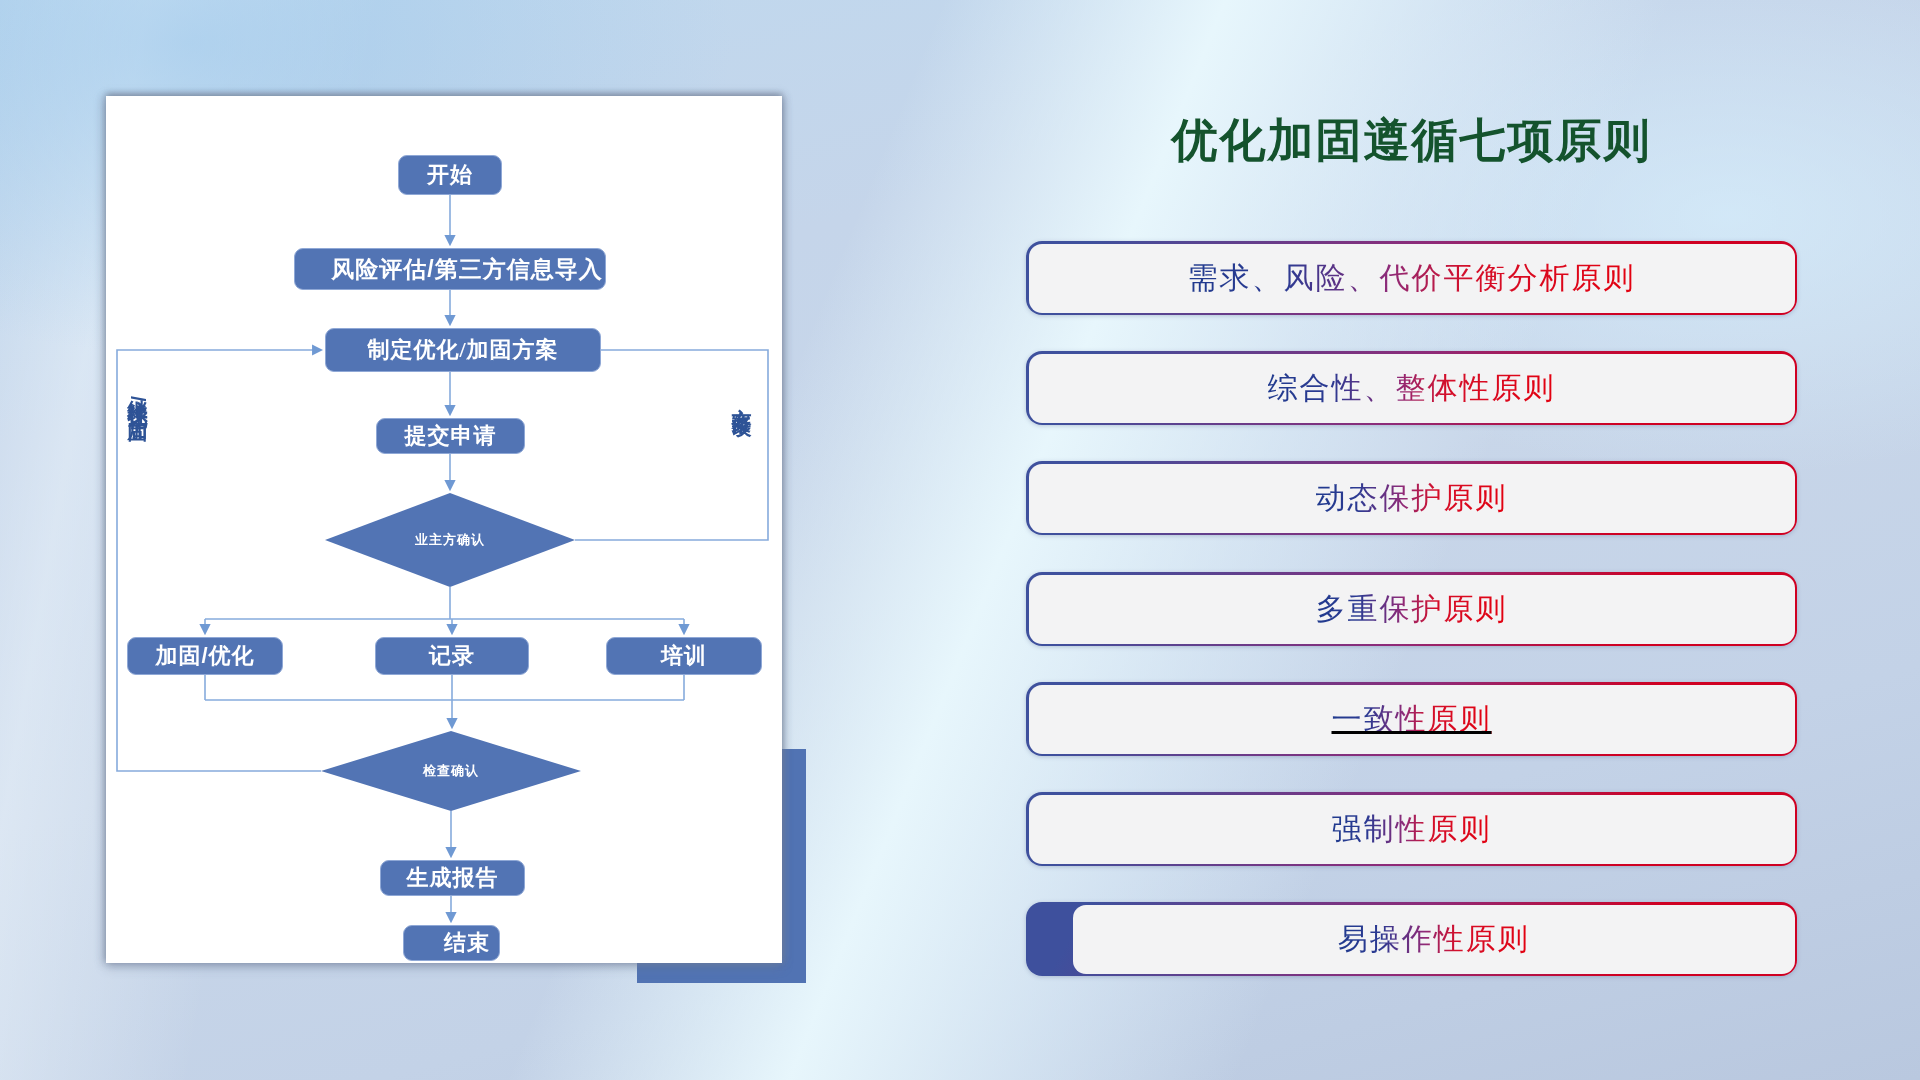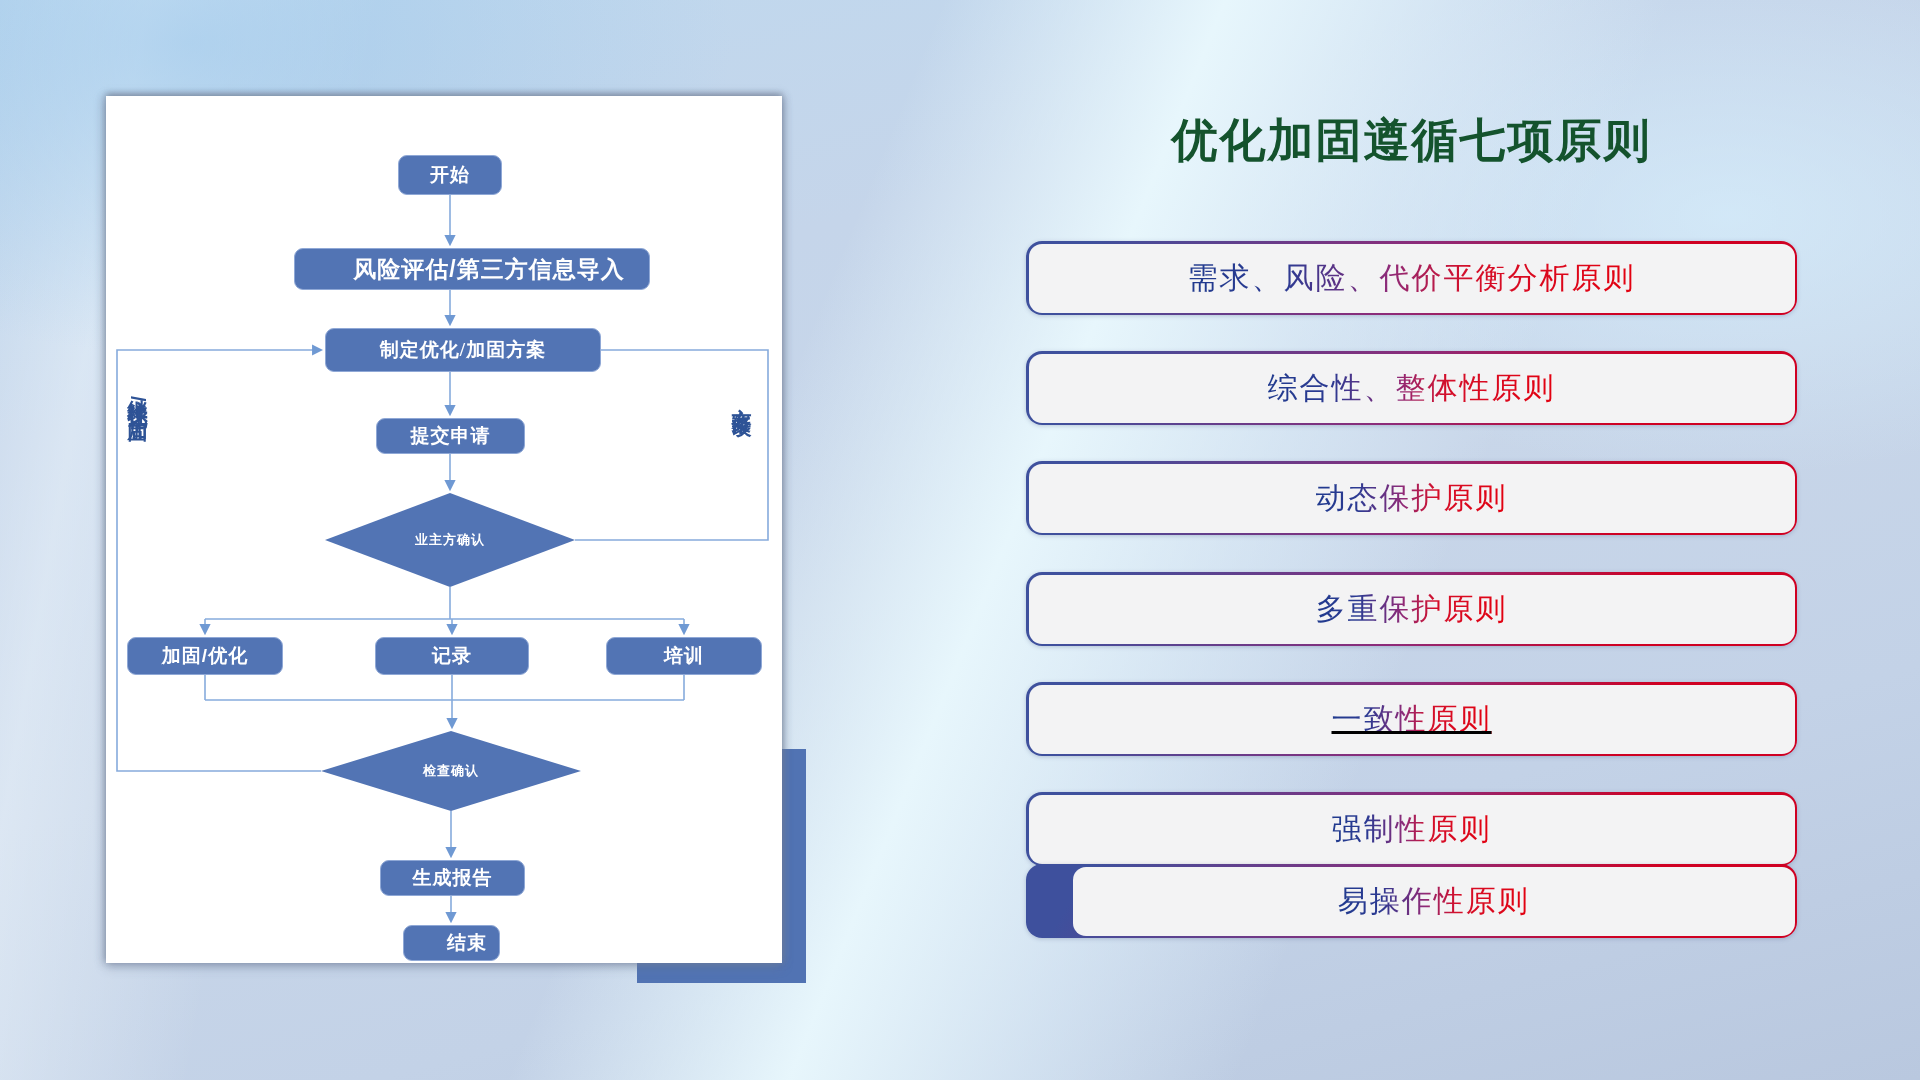--- a/index.html
+++ b/index.html
@@ -15,21 +15,21 @@
   }
   
   .accent-rect{position:absolute;left:637px;top:749px;width:169px;height:234px;background:#5173b3;z-index:1;}
   .card{
     position:absolute;left:106px;top:96px;width:676px;height:867px;background:#ffffff;z-index:2;
     box-shadow:0 -3px 6px rgba(105,115,135,0.5), 0 4px 10px rgba(110,125,150,0.45),
                -4px 0 8px rgba(120,135,160,0.28), 3px 0 7px rgba(120,135,160,0.35);
   }
   .fnode{
     position:absolute;display:flex;align-items:center;justify-content:center;box-sizing:border-box;
-    background:#5274b4;color:#ffffff;font-weight:bold;font-size:19px;letter-spacing:1px;
+    background:#5274b4;color:#ffffff;font-weight:bold;font-size:22px;letter-spacing:1px;
     border-radius:9px;border:1px solid #8fa8d6;
   }
   .fdiamond{
     position:absolute;display:flex;align-items:center;justify-content:center;
     background:#5274b4;color:#ffffff;font-weight:bold;font-size:13px;letter-spacing:1px;
     clip-path:polygon(50% 0,100% 50%,50% 100%,0 50%);
   }
   .vlabel{
     position:absolute;writing-mode:vertical-rl;text-orientation:mixed;
     color:#2e5396;font-weight:bold;font-size:20px;letter-spacing:3px;line-height:1;
@@ -85,21 +85,21 @@
       <path d="M346 579 V631" marker-end="url(#ah)"></path>
       <path d="M345 715 V760" marker-end="url(#ah)"></path>
       <path d="M345 800 V825" marker-end="url(#ah)"></path>
       <path d="M215 675 H11 V254 H215" marker-end="url(#ah)"></path>
       <path d="M469 444 H662 V254 H474" marker-end="url(#ah)"></path>
     </g>
   </svg>
 
   <div class="fnode" style="left:292px;top:59px;width:104px;height:40px;">开始</div>
 
-  <div class="fnode" style="left:188px;top:152px;width:356px;height:42px;font-size:23px;padding-left:34px;">风险评估/第三方信息导入</div>
+  <div class="fnode" style="left:188px;top:152px;width:312px;height:42px;font-size:23px;padding-left:34px;">风险评估/第三方信息导入</div>
 
   <div class="fnode" style="left:219px;top:232px;width:276px;height:44px;font-family:Liberation Serif, serif;">制定优化/加固方案</div>
 
   <div class="fnode" style="left:270px;top:322px;width:149px;height:36px;">提交申请</div>
 
   <div class="fdiamond" style="left:219px;top:397px;width:250px;height:94px;">业主方确认</div>
 
   <div class="fnode" style="left:21px;top:541px;width:156px;height:38px;">加固/优化</div>
 
   <div class="fnode" style="left:269px;top:541px;width:154px;height:38px;">记录</div>
@@ -149,17 +149,17 @@
     <span class="ptext">一致性原则</span>
   </div>
 </div>
 
 <div class="pbox" style="top:792px;">
   <div class="pbox-inner">
     <span class="ptext">强制性原则</span>
   </div>
 </div>
 
-<div class="pbox" style="top:864px;padding-left:47px;">
+<div class="pbox" style="top:902px;padding-left:47px;">
   <div class="pbox-inner">
     <span class="ptext">易操作性原则</span>
   </div>
 </div>
 
 </body></html>

